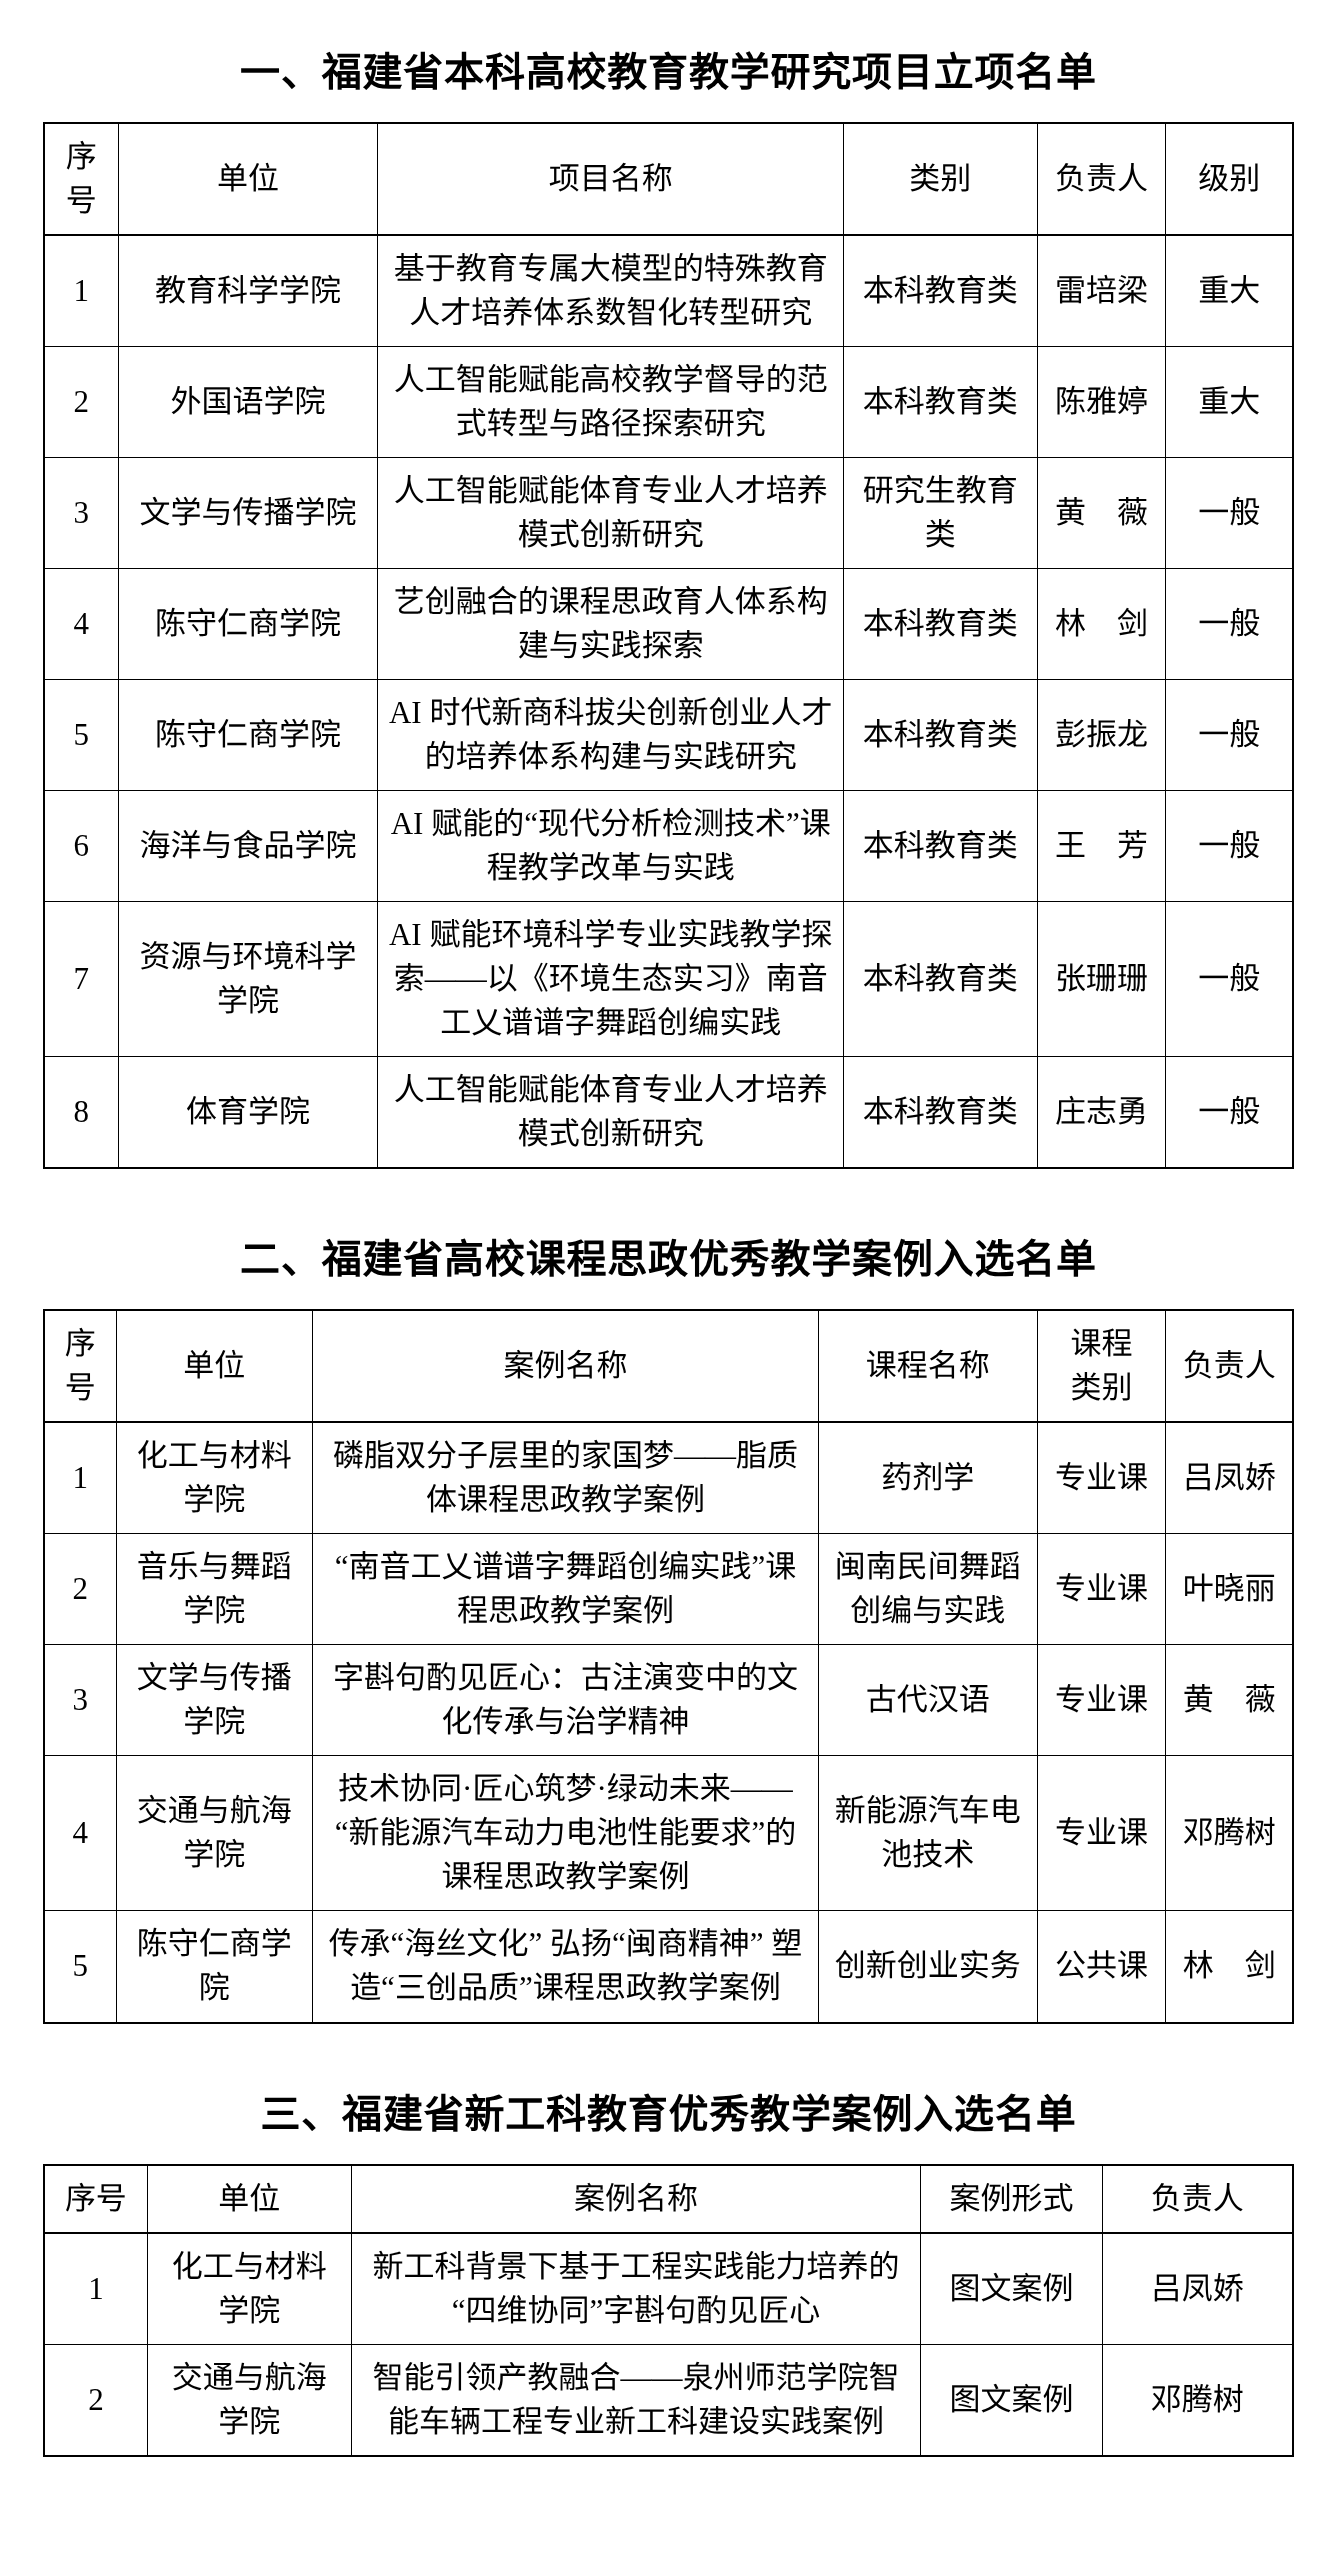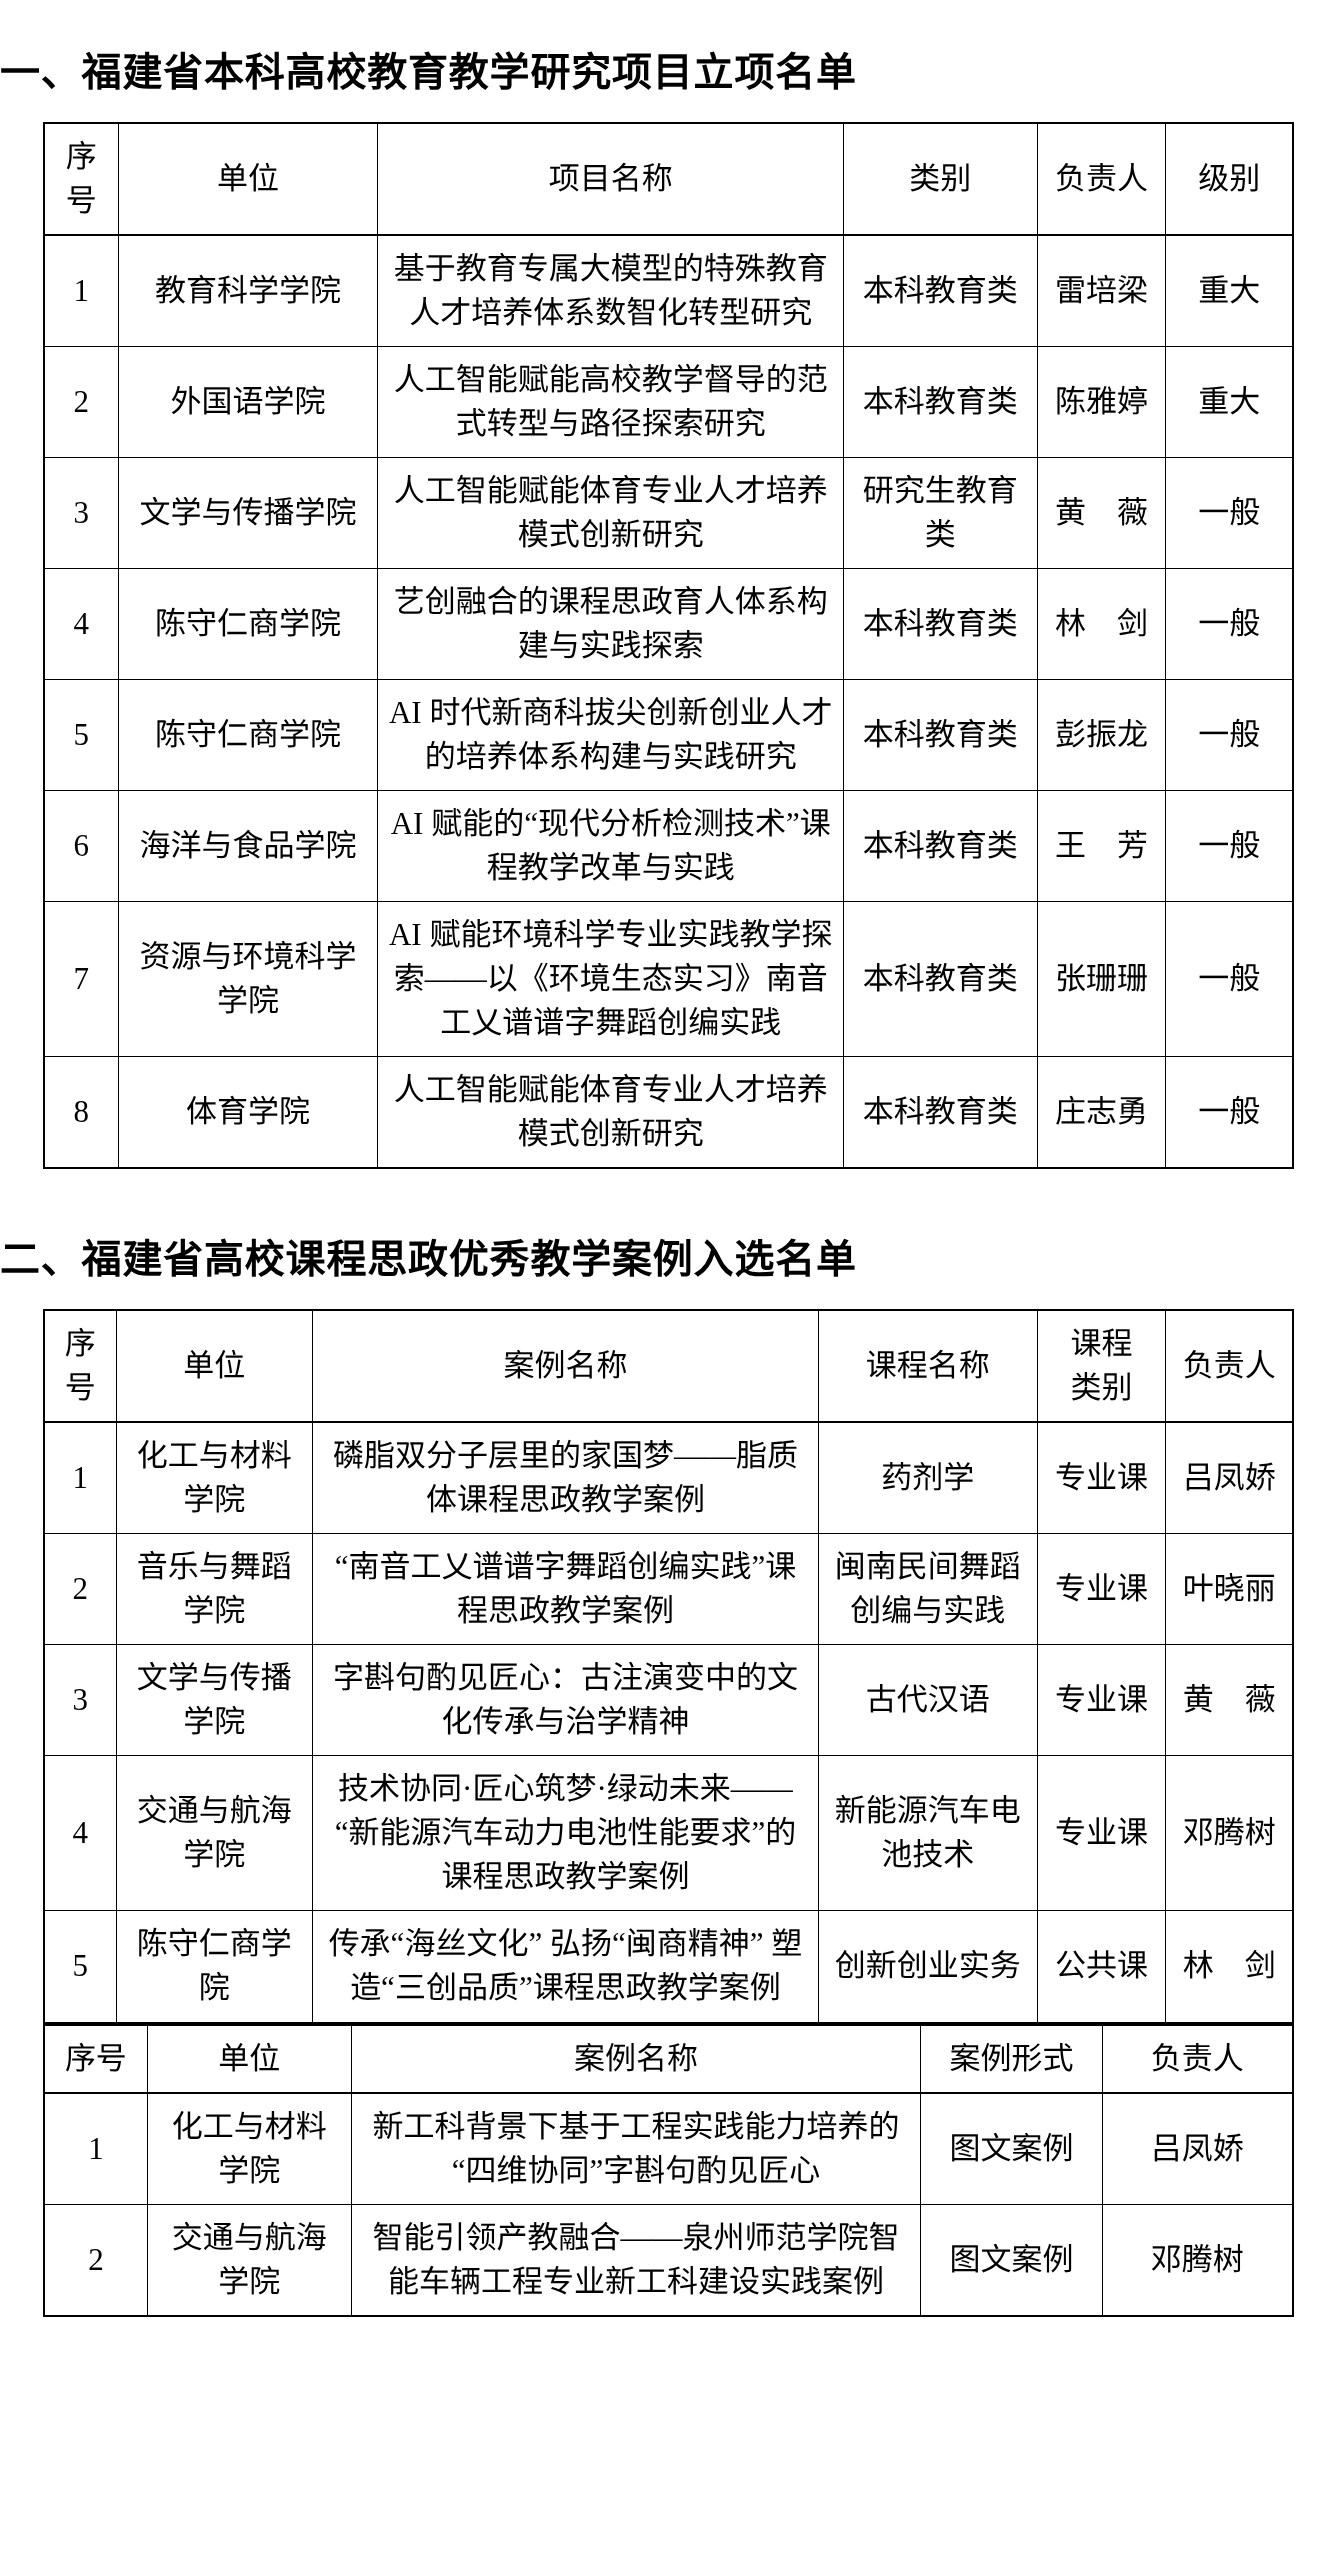--- a/index.html
+++ b/index.html
@@ -8,21 +8,21 @@
     width: 1337px;
     min-height: 2576px;
     margin: 0 auto;
     color: #000000;
     font-family: "Liberation Serif", "DejaVu Serif", serif;
     padding-top: 48px;
     padding-bottom: 31px;
   }
   .doc-section { margin-bottom: 0; }
   .section-title {
-    text-align: left;
+    text-align: center;
     font-family: "Liberation Sans", "DejaVu Sans", sans-serif;
     font-weight: 700;
     font-size: 40px;
     line-height: 1.2;
     letter-spacing: 0.8px;
     margin: 0 0 26px 0;
   }
   .doc-section + .doc-section .section-title { margin-top: 66px; }
   table.doc-table {
     width: 93.6%;
@@ -207,20 +207,21 @@
             <td>传承“海丝文化” 弘扬“闽商精神” 塑造“三创品质”课程思政教学案例</td>
             <td>创新创业实务</td>
             <td>公共课</td>
             <td>林　剑</td>
           </tr>
         </tbody>
       </table>
   </section>
 
   <section class="doc-section">
+    <h2 class="section-title">三、福建省新工科教育优秀教学案例入选名单</h2>
     <table class="doc-table">
         <colgroup>
           <col style="width: 8.3%;">
           <col style="width: 16.3%;">
           <col style="width: 45.6%;">
           <col style="width: 14.5%;">
           <col style="width: 15.3%;">
         </colgroup>
         <thead>
           <tr>

